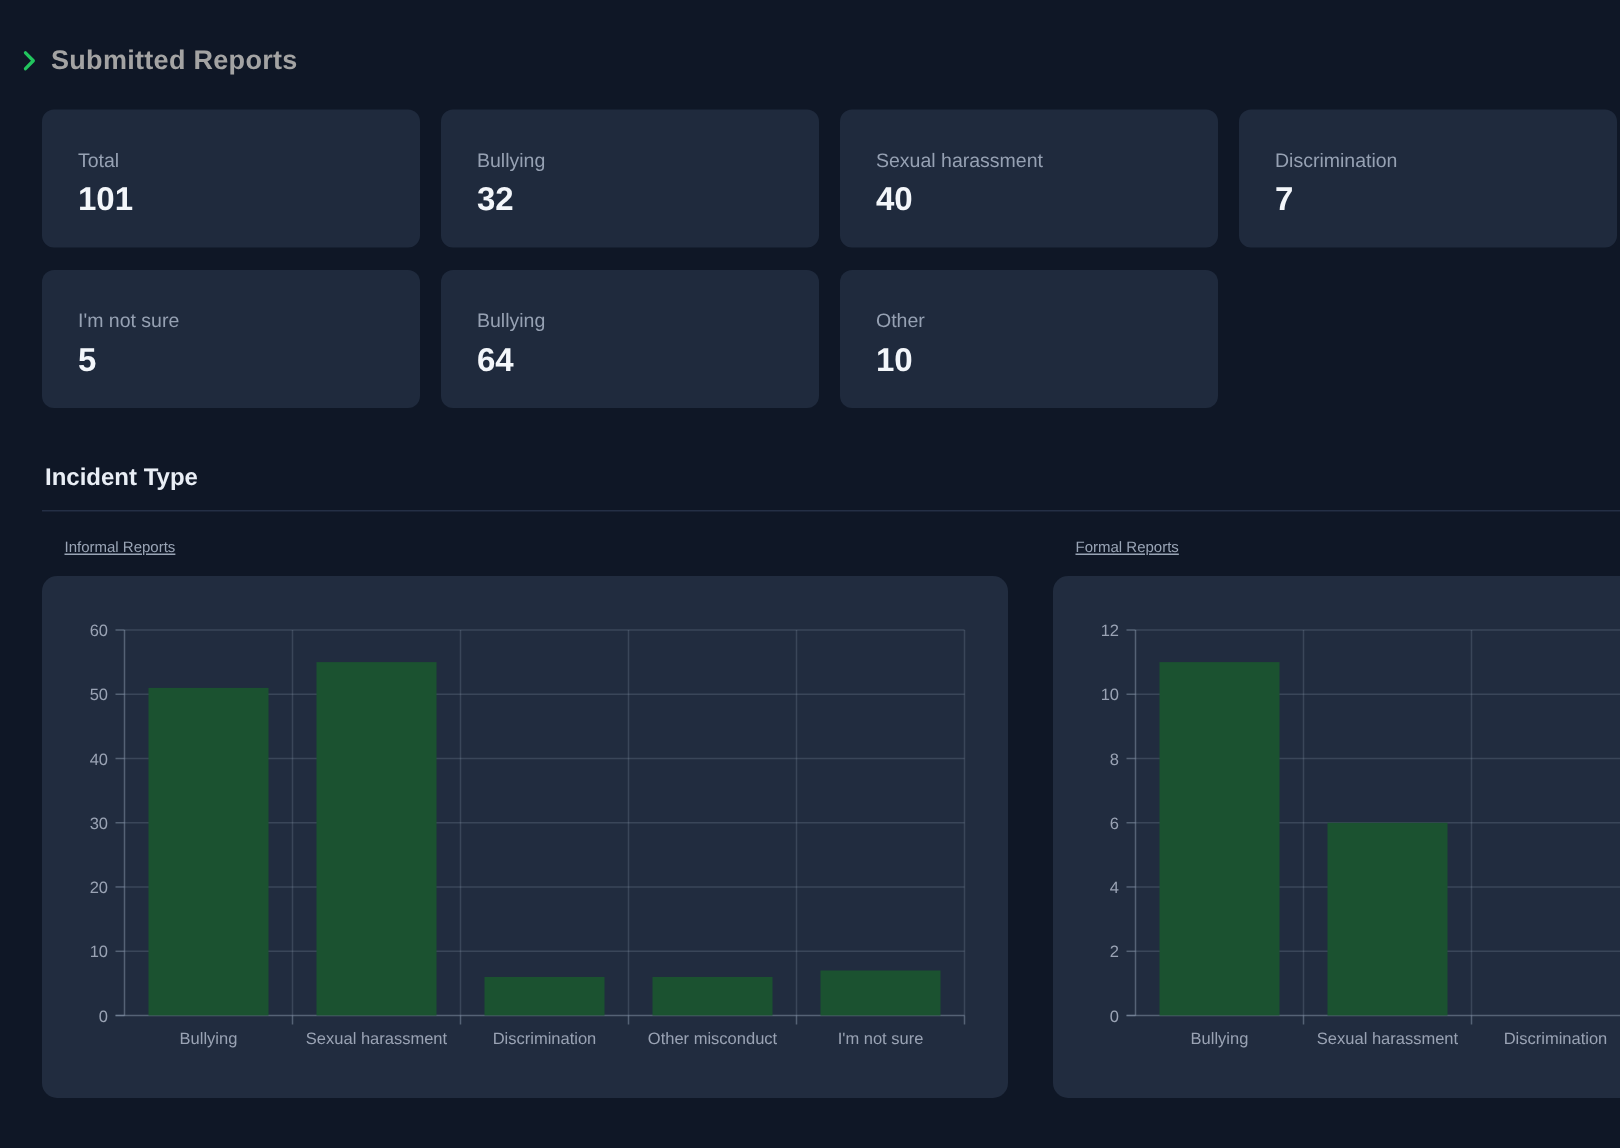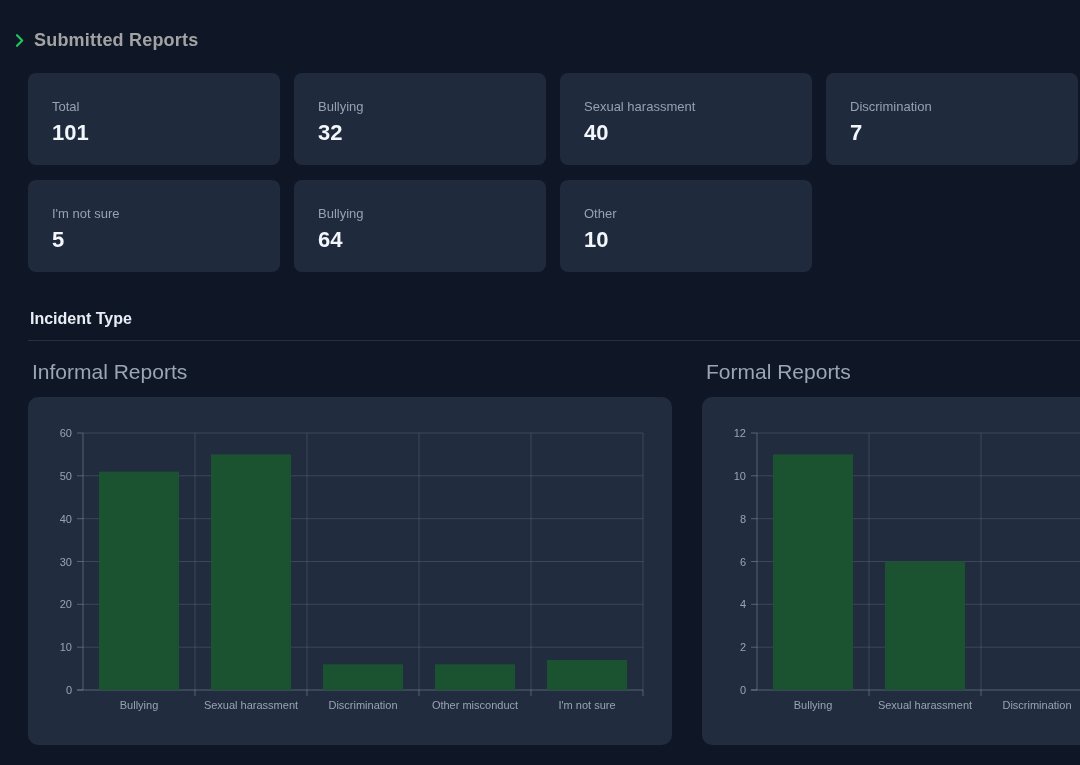--- a/index.html
+++ b/index.html
@@ -57,22 +57,23 @@
   }
   .divider {
     border: none; border-top: 1px solid #242f45;
     margin: 0 0 19px 0; width: 1290px;
   }
   .charts-row {
     display: flex; gap: 30px;
   }
   .chart-block { width: 644px; }
   .chart-title {
-    font-size: 21px; color: #9aa5b6;
-    margin: 0 0 13px 4px;
+    font-size: 10px; color: #9aa5b6;
+    margin: 0 0 13px 15px;
+    text-decoration: underline;
   }
   .panel {
     width: 644px; height: 348px;
     background: #212c3f;
     border-radius: 10px;
     overflow: hidden;
   }
   .panel svg { display: block; }
   .panel svg text {
     font-family: "Liberation Sans", sans-serif;

